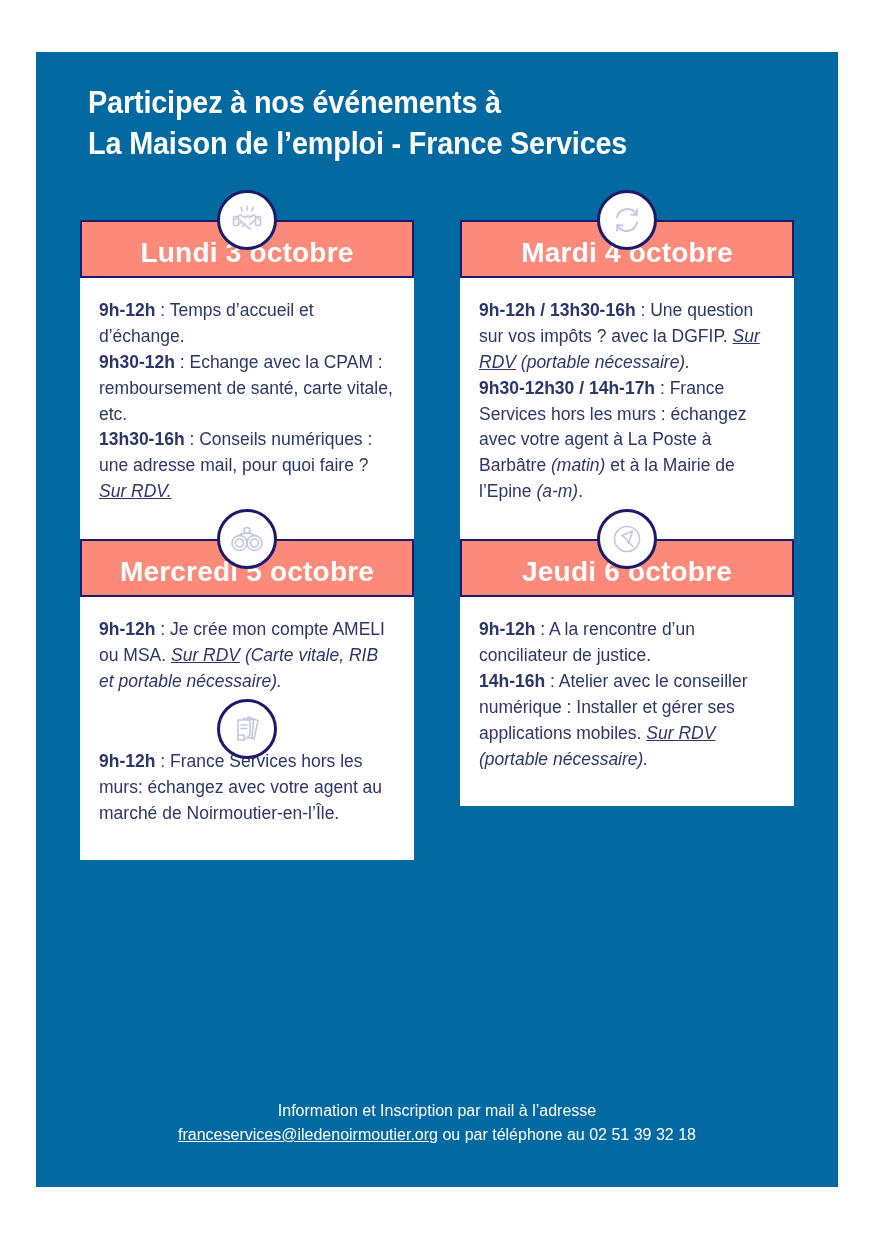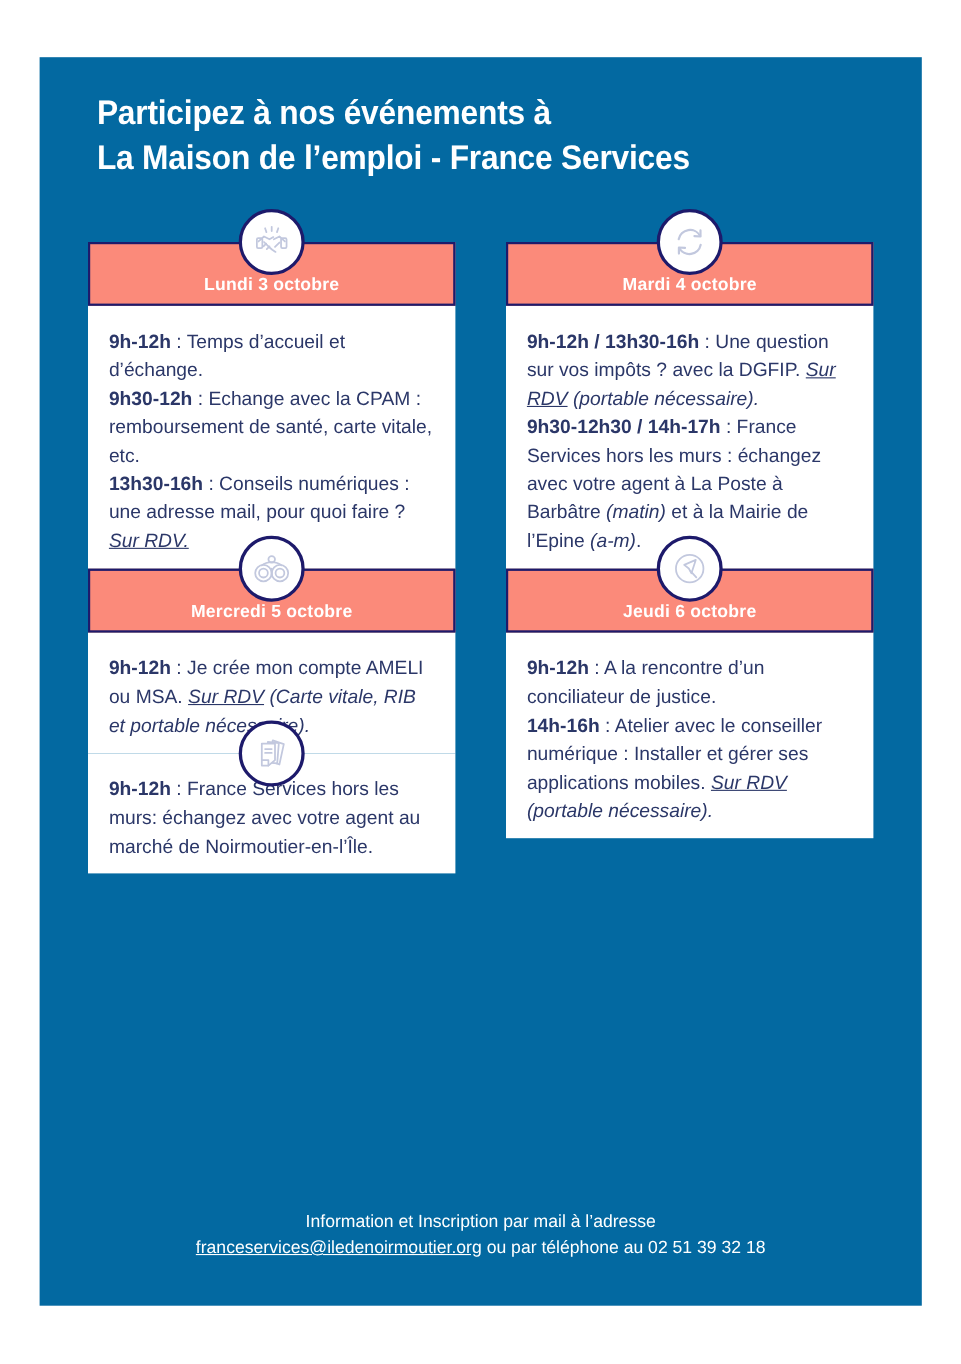--- a/index.html
+++ b/index.html
@@ -72,29 +72,29 @@
     box-sizing:border-box;
     height:58px;
     display:flex;
     align-items:flex-end;
     justify-content:center;
     padding-bottom:7px;
     z-index:2;
   }
   .card-header .day{
     color:#ffffff;
-    font-size:16px;
+    font-size:28px;
     font-weight:bold;
     font-family:"Liberation Sans Narrow","Liberation Sans",sans-serif;
     letter-spacing:0.2px;
     white-space:nowrap;
   }
   .card-body{
     background:#ffffff;
-    padding:20px 19px 12px 19px;
+    padding:20px 19px 34px 19px;
     color:#2b3768;
     font-size:17.5px;
     line-height:1.48;
     box-sizing:border-box;
   }
   .card-body p{margin:0;}
   .card-body .t{font-weight:bold;}
   .card-body .em{font-style:italic;}
   .card-body .rdv{font-style:italic;text-decoration:underline;}
 

